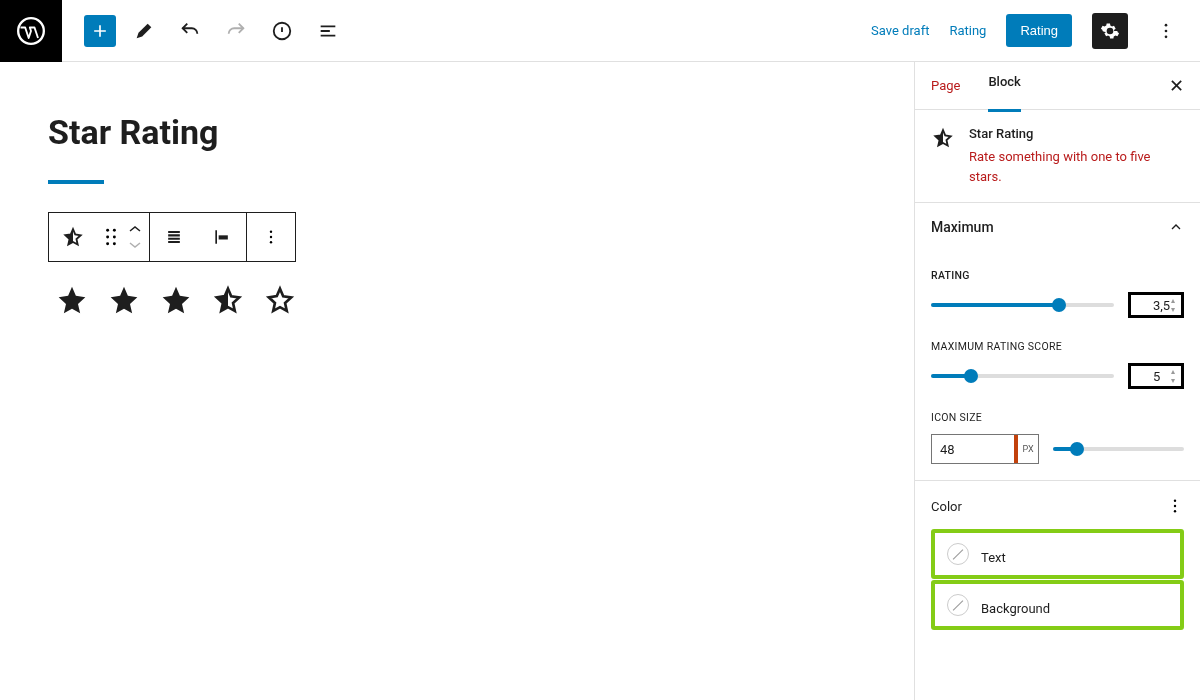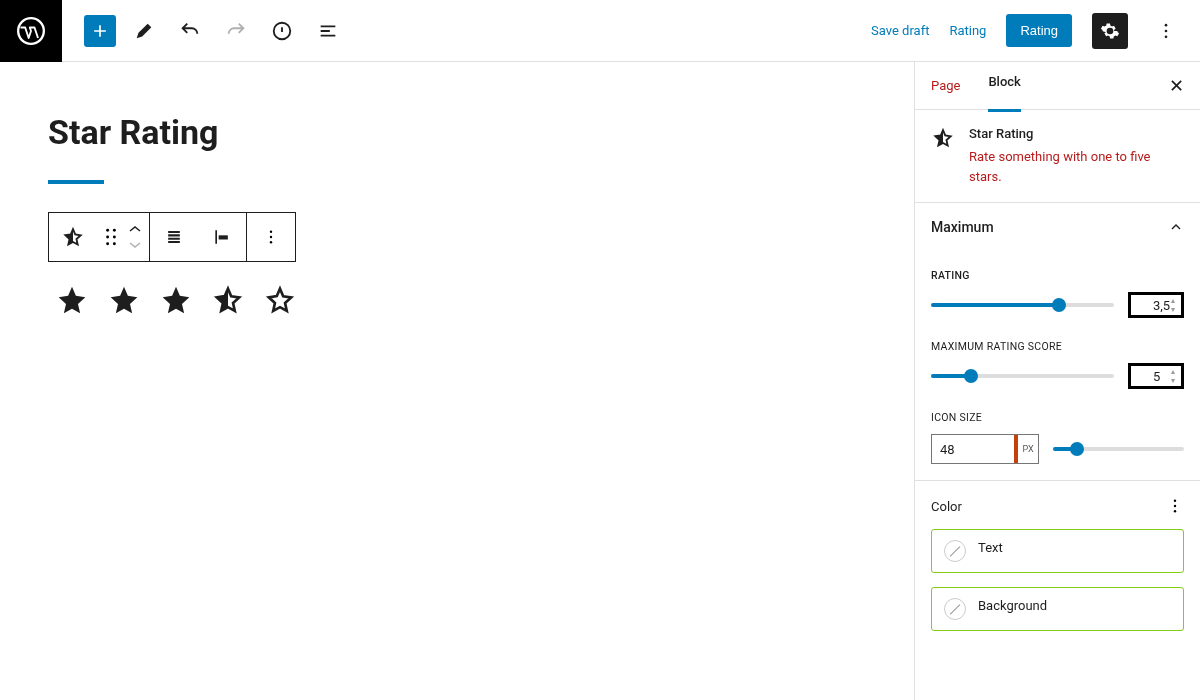--- a/index.html
+++ b/index.html
@@ -59,21 +59,21 @@
   .slider .thumb { position:absolute; top:50%; width:14px; height:14px; background:#007cba; border-radius:50%; transform:translate(-50%,-50%); cursor:grab; }
   .numbox { width:56px; height:26px; border:3px solid #000000; display:flex; align-items:center; padding:0 22px; font-size:13px; position:relative; background:#fff; }
   .numbox .spin { position:absolute; right:2px; top:0; bottom:0; width:12px; display:flex; flex-direction:column; justify-content:center; gap:1px; }
   .spin div { height:8px; color:#999; font-size:8px; display:flex; align-items:center; justify-content:center; cursor:pointer;}
   .px-box { display:flex; border:1px solid #757575; height:30px; width:108px; }
   .px-box .val { flex:1; padding:0 8px; display:flex; align-items:center; font-size:13px; }
   .px-box .unit { width:24px; border-left:4px solid #c2410c; display:flex; align-items:center; justify-content:center; font-size:9px; color:#555; text-transform:uppercase; }
 
   .color-section { padding:16px; }
   .color-section .hdr { display:flex; align-items:center; justify-content:space-between; font-size:13px; margin-bottom:14px; }
-  .color-item { display:flex; align-items:flex-start; gap:12px; border:1px solid #84cc16; border-radius:3px; padding:10px 12px; margin-bottom:14px; cursor:pointer; font-size:13px; }
+  .color-item { display:flex; align-items:flex-end; gap:12px; border:4px solid #84cc16; border-radius:3px; padding:10px 12px; margin-bottom:1px; cursor:pointer; font-size:13px; }
   .swatch { width:22px; height:22px; border-radius:50%; border:1px solid #ccc; position:relative; }
   .swatch::after{ content:""; position:absolute; left:3px; right:3px; top:50%; height:1px; background:#999; transform:rotate(-45deg);}
   
   svg { display:block; }
 </style>
 </head>
 <body>
 
 <svg width="0" height="0" style="position:absolute">
   <defs>

